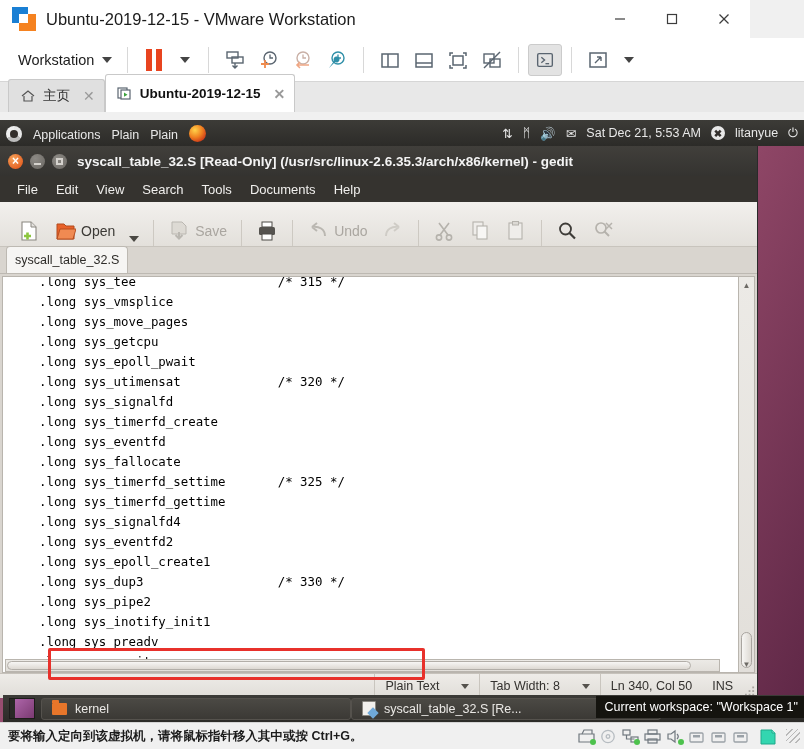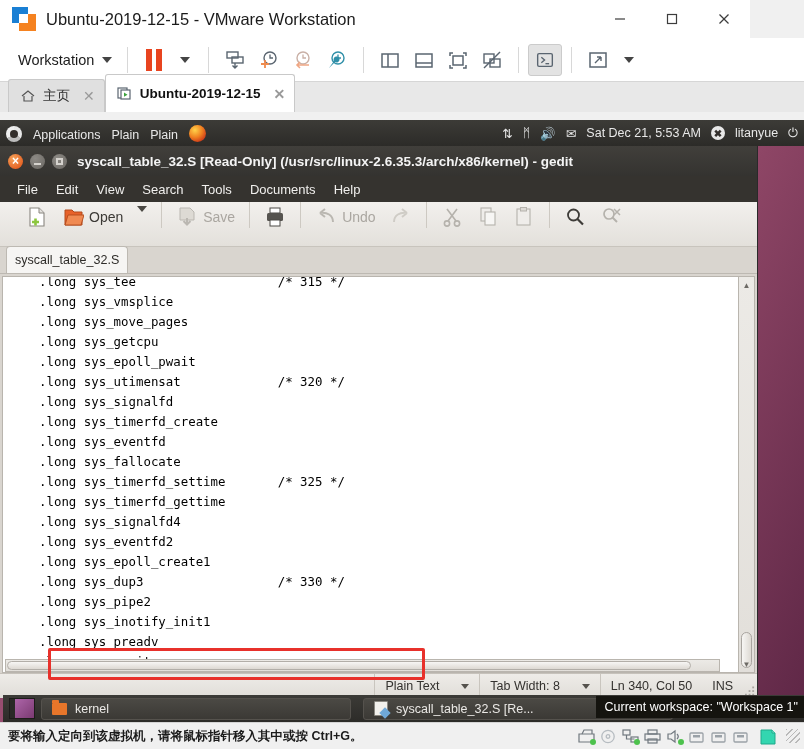--- a/index.html
+++ b/index.html
@@ -114,21 +114,21 @@
   .ge-title .txt{ margin-left:3px; }
 
   .ge-menubar{
     height:26px; background:#35332f; display:flex; align-items:center;
     gap:0; padding-left:8px; color:#f0efed; font-size:13px;
   }
   .ge-menubar span{ padding:3px 9px; white-space:nowrap; }
 
   .ge-toolbar{
     height:45px; background:linear-gradient(#f2f0ed,#e3e0db);
-    border-bottom:1px solid #c8c4bd; display:flex; align-items:flex-start; padding-left:20px; gap:2px;
+    border-bottom:1px solid #c8c4bd; display:flex; align-items:flex-end; padding-left:12px; gap:2px;
   }
   .ge-tb{ display:flex; align-items:center; gap:5px; padding:4px 6px; font-size:14px; color:#3c3a36; }
   .ge-tb.disabled{ color:#aaa6a0; }
   .ge-tbsep{ width:1px; height:26px; background:#cdc9c2; margin:0 6px; }
 
   .ge-tabstrip{
     height:27px; background:#d9d5cf; display:flex; align-items:flex-end; padding-left:6px;
     border-bottom:1px solid #bdb9b2;
   }
   .ge-doctab{
@@ -569,21 +569,21 @@
     </div>
 
     <div class="redbox" style="left:48px; top:528px; width:377px; height:32px;"></div>
 
     <div class="u-taskbar">
       <div class="tb-show"></div>
       <div class="task-item" style="width:310px;">
         <span class="folder-ico"></span>
         <span>kernel</span>
       </div>
-      <div class="task-item" style="width:310px; margin-left:12px;align-items:center;">
+      <div class="task-item" style="width:310px; margin-left:0;align-items:center;">
         <span class="gedit-ico"></span>
         <span>syscall_table_32.S [Re...</span>
       </div>
       <div class="ws-tooltip">Current workspace: "Workspace 1"</div>
     </div>
   </div>
 
   <div class="vm-status">
     <span class="msg">要将输入定向到该虚拟机，请将鼠标指针移入其中或按 Ctrl+G。</span>
     <span class="icons">

